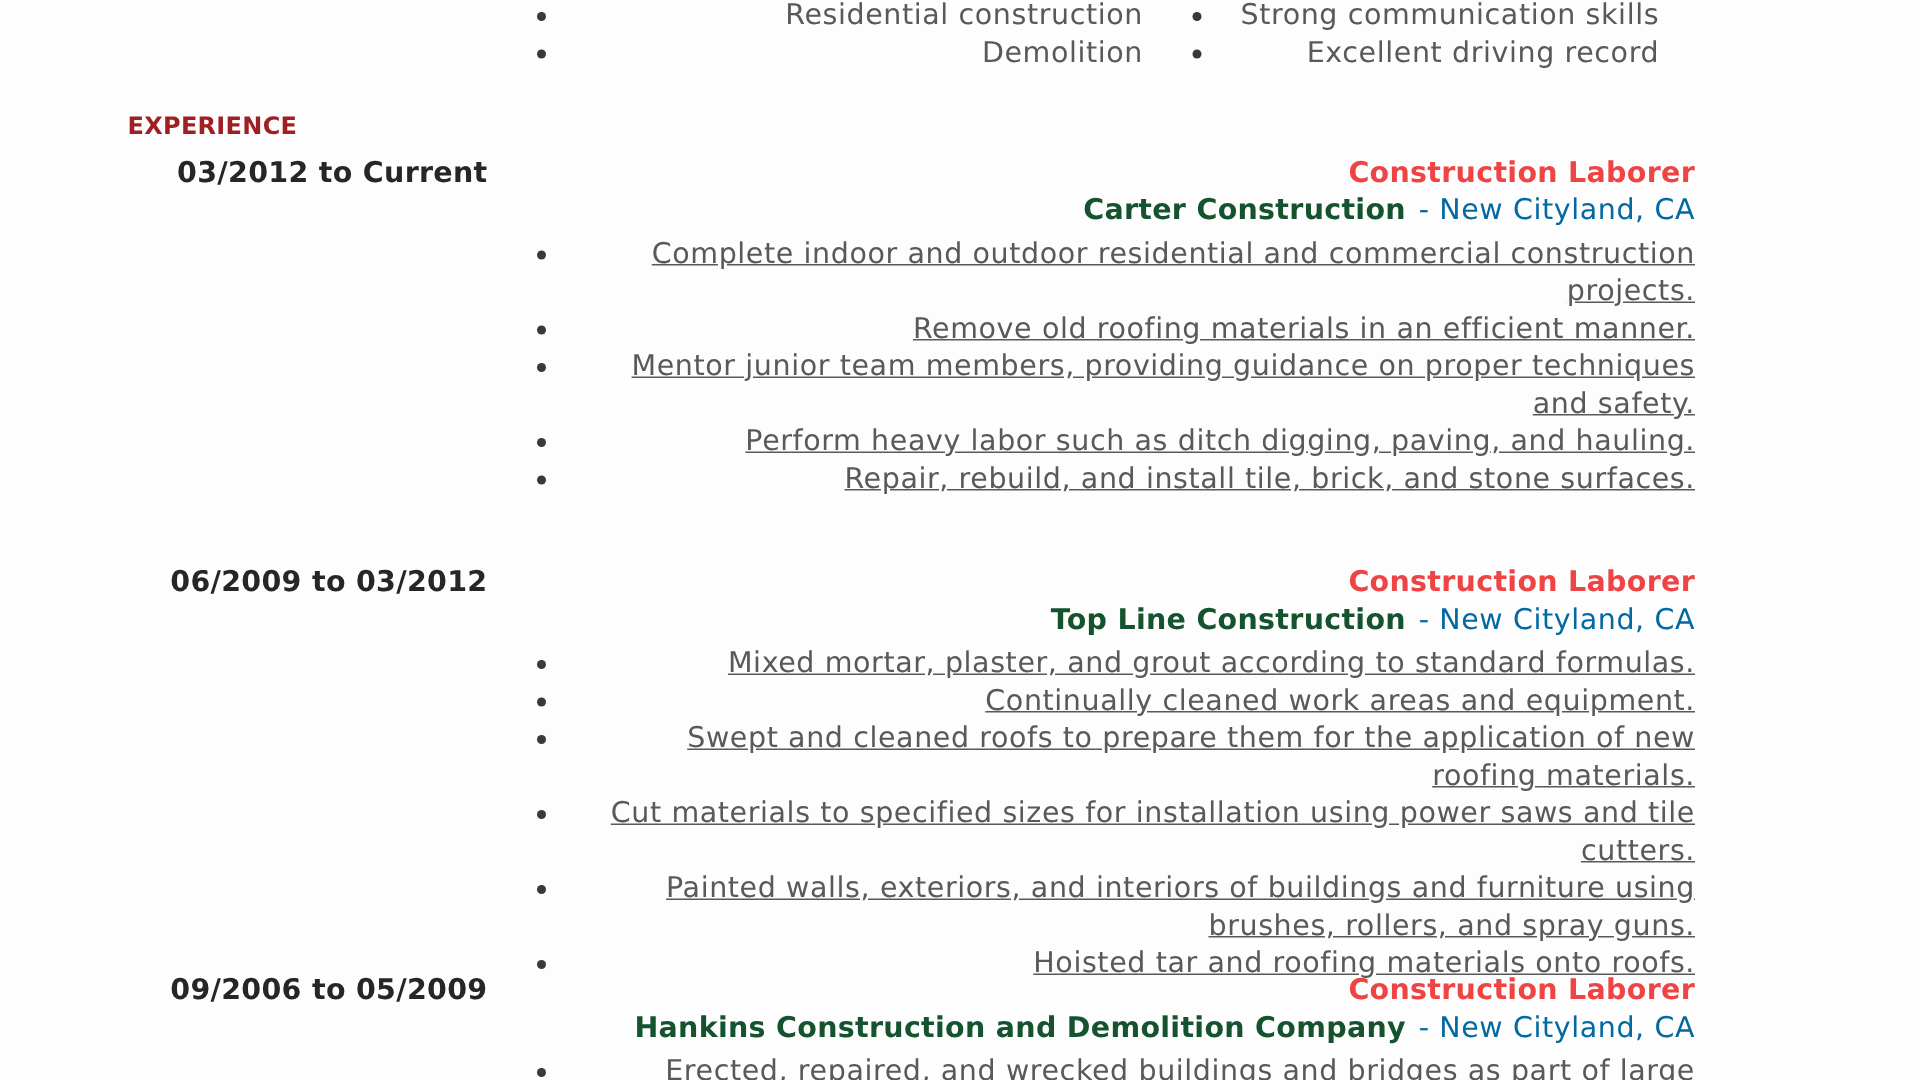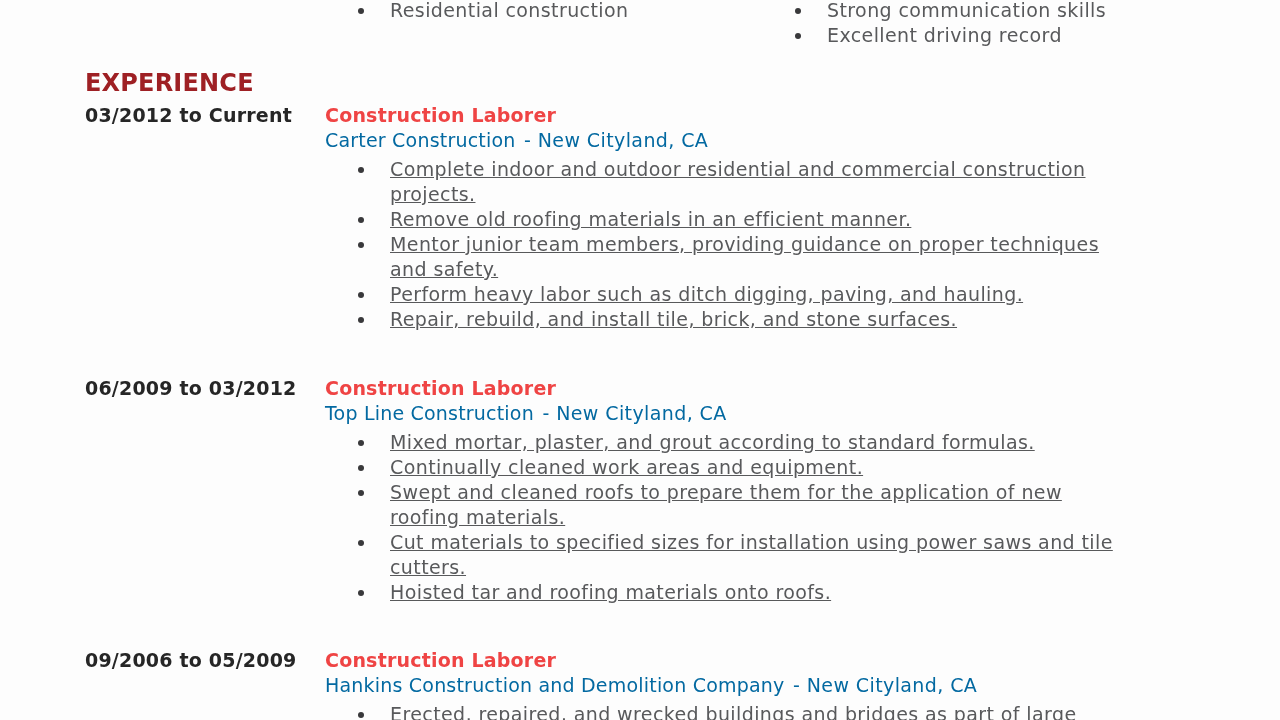--- a/index.html
+++ b/index.html
@@ -10,20 +10,21 @@
   }
   .page {
     position: relative;
     width: 1280px;
     height: 720px;
     background: #fdfdfd;
     overflow: hidden;
     font-size: 19px;
     letter-spacing: 0.4px;
     color: #58595b;
+    text-align: right;
   }
 
   
   ul.blist { list-style: none; }
   ul.blist li {
     position: relative;
     padding-left: 65px;
     line-height: 25px;
     color: #58595b;
   }
@@ -47,21 +48,21 @@
     width: 940px;
   }
   .skills-col-left { width: 437px; flex: none; }
   .skills-col-right { flex: none; }
 
   
   .sec-heading {
     position: absolute;
     left: 85px;
     top: 71px;
-    font-size: 24px;
+    font-size: 16px;
     font-weight: bold;
     letter-spacing: 0.2px;
     line-height: 25px;
   }
 
   
   .job {
     position: absolute;
     left: 85px;
     display: grid;
@@ -78,38 +79,39 @@
     white-space: nowrap;
   }
   .job-title {
     font-weight: bold;
     color: #ef4444;
     line-height: 25px;
     letter-spacing: 0.2px;
   }
   .job-company-line { line-height: 25px; }
   .job-company {
-    font-weight: normal;
-    color: #0369a1;
+    font-weight: bold;
+    color: #14532d;
     letter-spacing: 0.2px;
   }
   .job-location {
     color: #0369a1;
     margin-left: 0.45em;
   }
   .job-bullets { margin-top: 4px; width: 805px; text-decoration: underline; }
 </style>
 </head>
 <body>
 
 <div class="page">
 
   <div class="skills-row">
     <ul class="blist skills-col-left">
       <li>Residential construction</li>
+      <li>Demolition</li>
     </ul>
     <ul class="blist skills-col-right">
       <li>Strong communication skills</li>
       <li>Excellent driving record</li>
     </ul>
   </div>
 
   <h2 class="sec-heading" id="exp-heading" style="color: rgb(158, 32, 36);">EXPERIENCE</h2>
 
   <section class="job job-0">
@@ -134,20 +136,21 @@
     <div class="job-main">
       <div class="job-title">Construction Laborer</div>
       <div class="job-company-line">
         <span class="job-company">Top Line Construction</span><span class="job-location">- New Cityland, CA</span>
       </div>
       <ul class="blist job-bullets">
         <li>Mixed mortar, plaster, and grout according to standard formulas.</li>
         <li>Continually cleaned work areas and equipment.</li>
         <li>Swept and cleaned roofs to prepare them for the application of new roofing materials.</li>
         <li>Cut materials to specified sizes for installation using power saws and tile cutters.</li>
+        <li>Painted walls, exteriors, and interiors of buildings and furniture using brushes, rollers, and spray guns.</li>
         <li>Hoisted tar and roofing materials onto roofs.</li>
       </ul>
     </div>
   </section>
 
   <section class="job job-2">
     <div class="job-dates">09/2006 to 05/2009</div>
     <div class="job-main">
       <div class="job-title">Construction Laborer</div>
       <div class="job-company-line">

